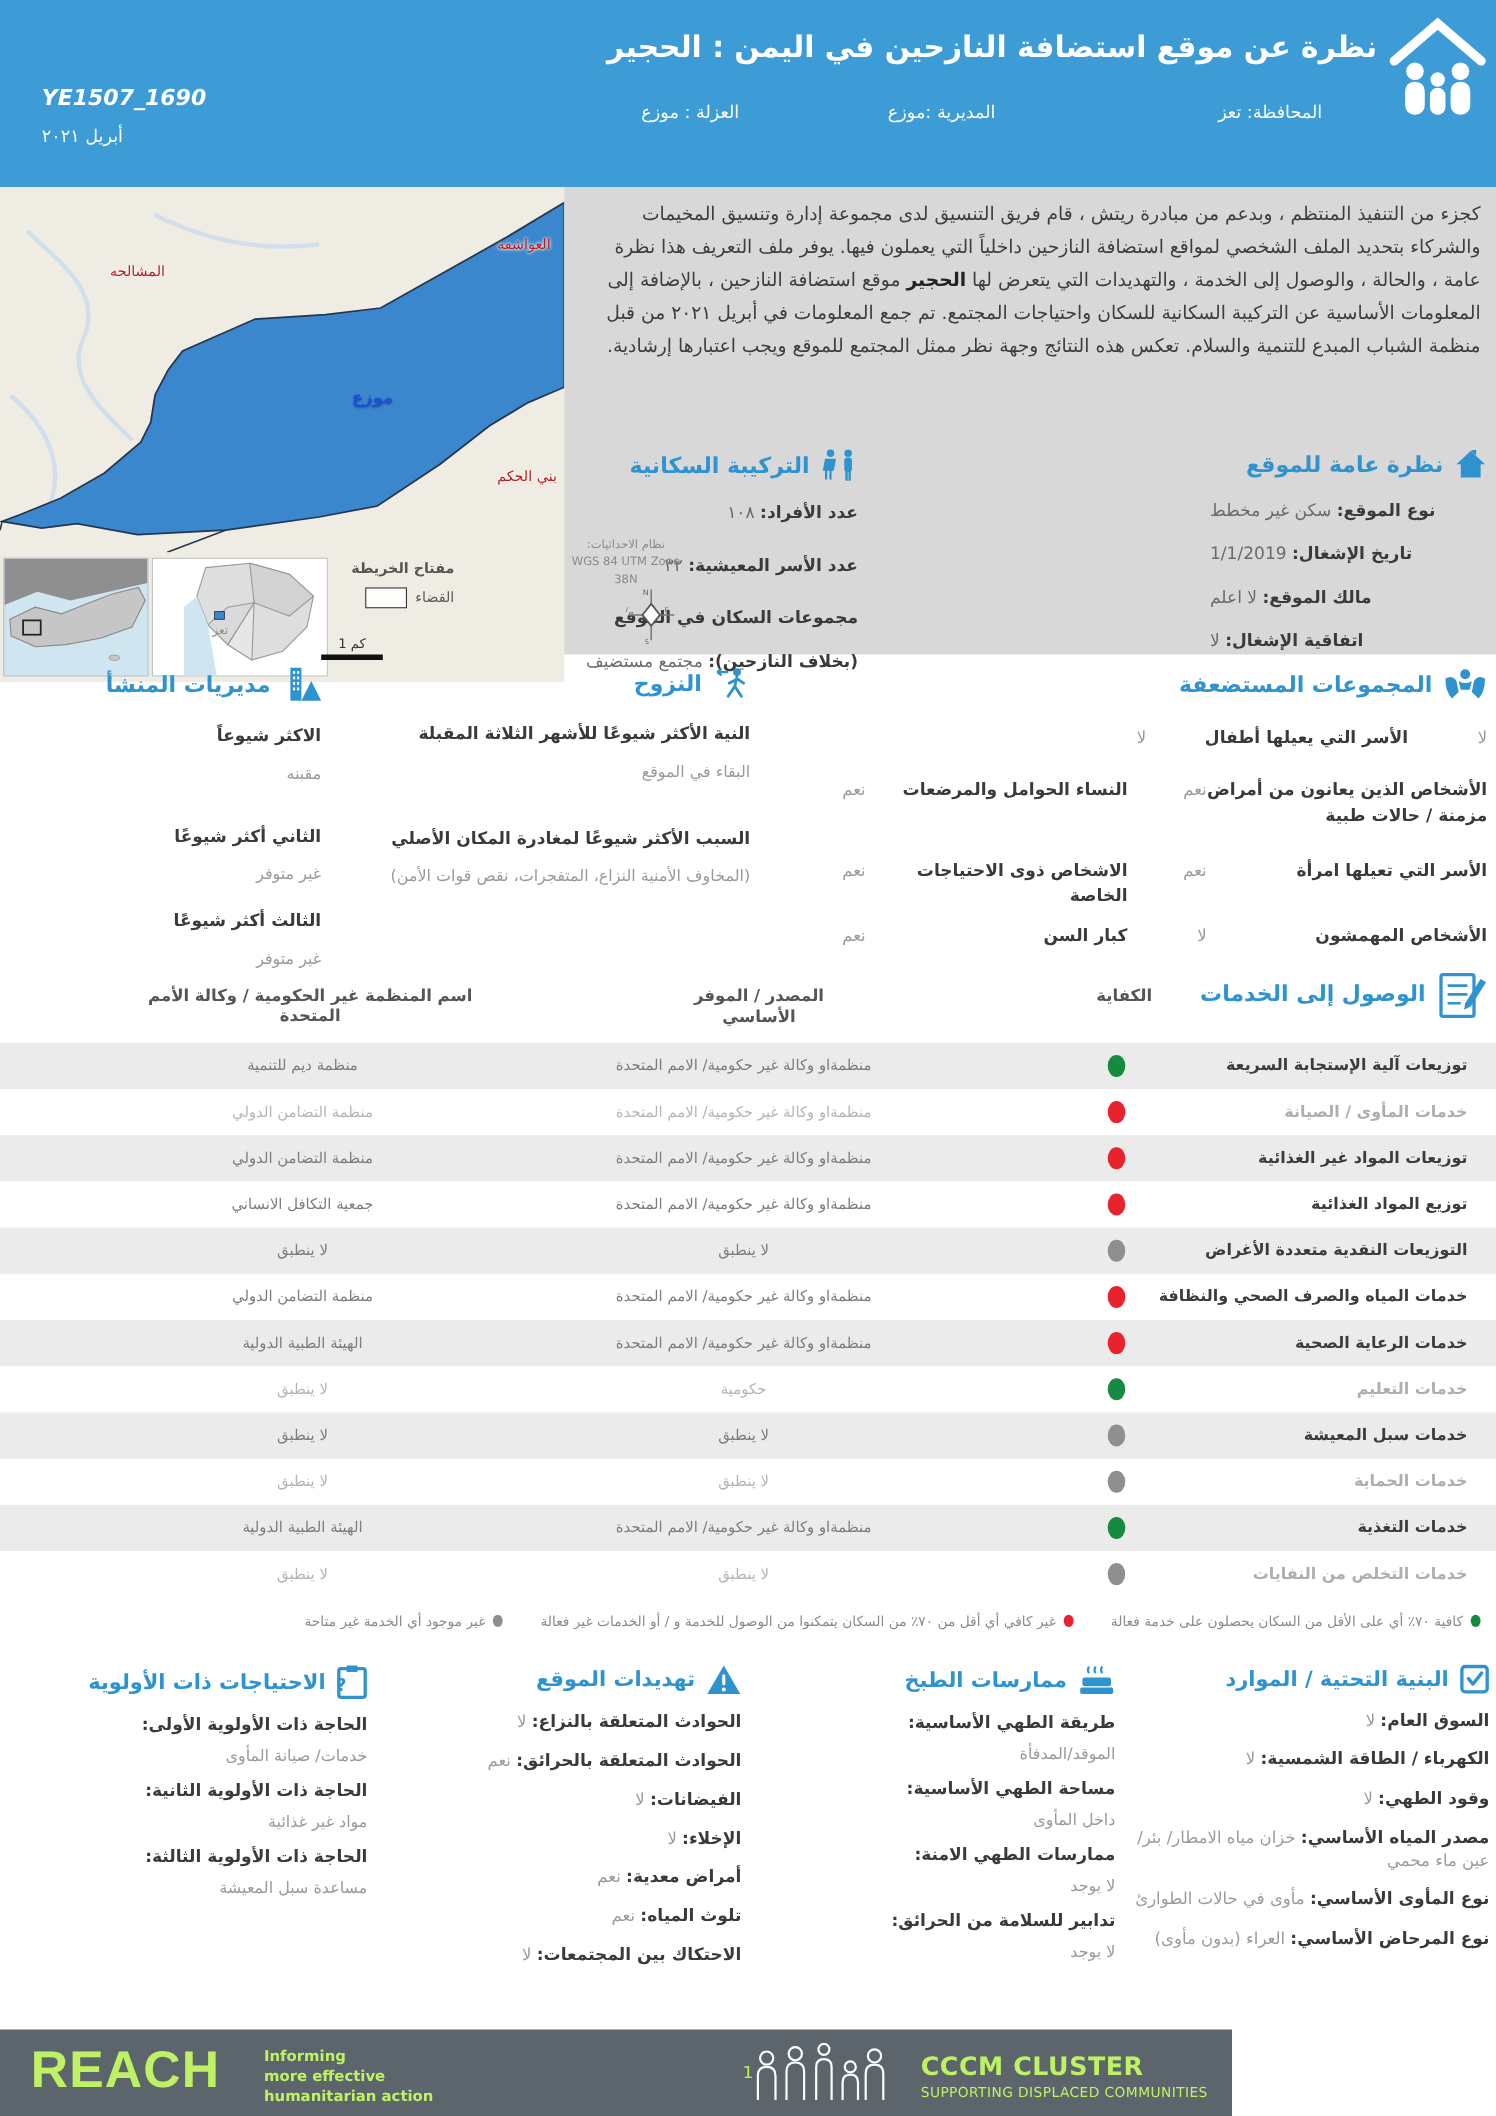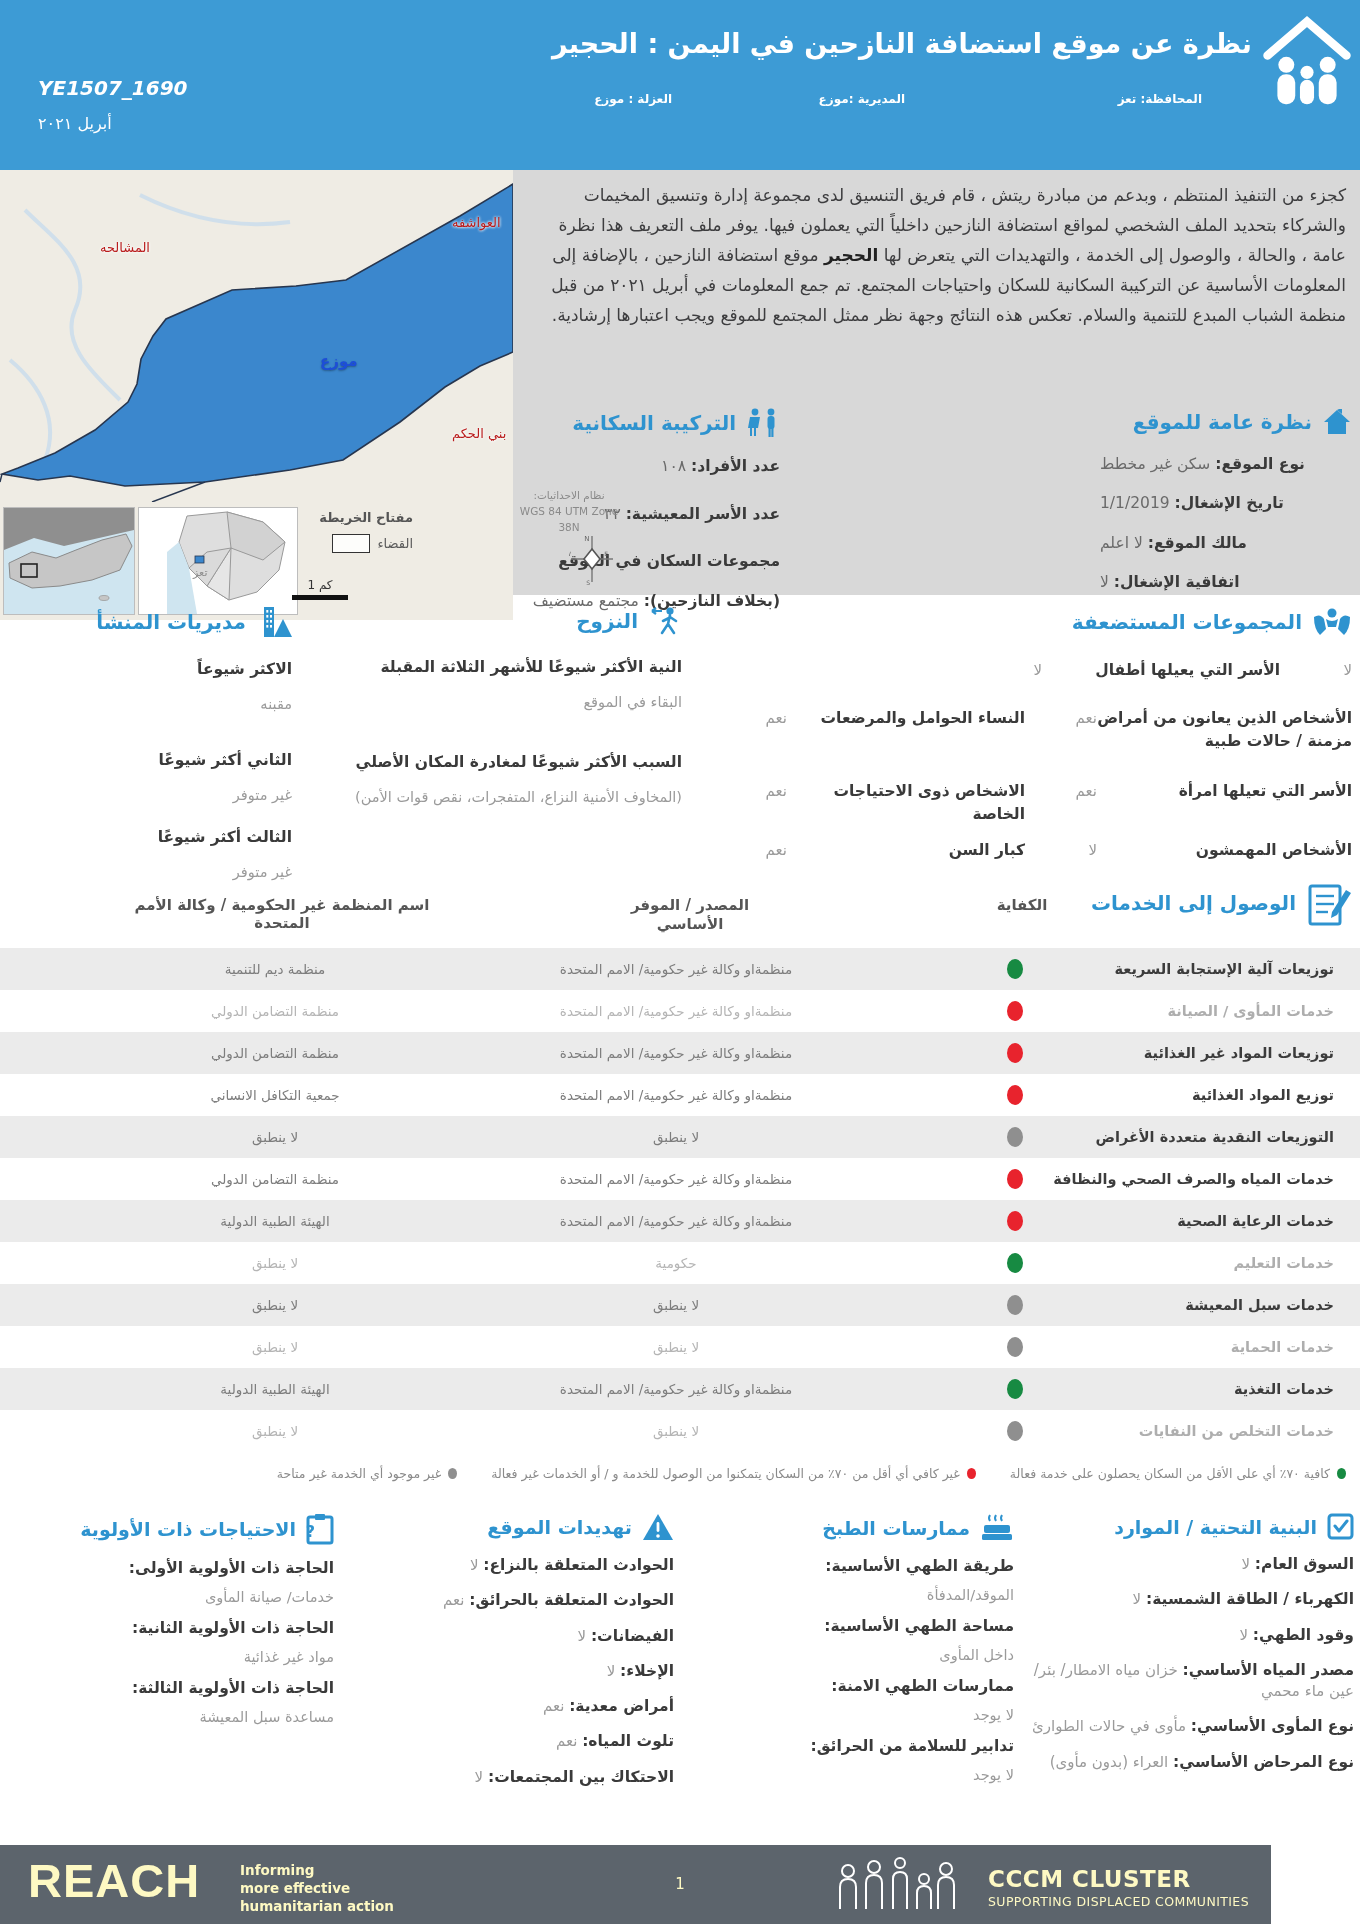--- a/index.html
+++ b/index.html
@@ -1,21 +1,21 @@
 <!DOCTYPE html>
 <html lang="ar"><head>
 <meta charset="utf-8">
 <style>
   html,body{margin:0;padding:0;background:#ffffff;}
   body{font-family:"DejaVu Sans","Liberation Sans",sans-serif;}
   #page{position:relative;width:1360px;height:1924px;background:#fff;overflow:hidden;direction:rtl;}
   
   .hdr{position:absolute;top:0;left:0;width:1360px;height:170px;background:var(--c-header,#3d9bd5);color:#fff;}
   .hdr-title{position:absolute;top:28px;right:108px;font-size:27px;font-weight:bold;}
-  .hdr-sub{position:absolute;top:92px;font-size:12px;font-weight:bold;}
+  .hdr-sub{position:absolute;top:92px;font-size:16px;font-weight:normal;}
   .hs1{right:158px;} .hs2{right:455px;} .hs3{right:688px;}
   .hdr-code{position:absolute;top:76px;left:38px;font-size:20px;font-weight:bold;font-style:italic;direction:ltr;}
   .hdr-date{position:absolute;top:114px;left:38px;font-size:16px;}
   .hdr-logo{position:absolute;top:10px;right:6px;width:94px;height:104px;}
   
   .map{position:absolute;top:170px;left:0;width:513px;height:450px;background:var(--c-mapbg,#efece4);}
   .map svg.main{position:absolute;top:0;left:0;}
   .poly{fill:var(--c-poly,#3b87cd);stroke:#27364f;stroke-width:1.6;}
   .bline{stroke:#27364f;stroke-width:1.4;fill:none;}
   .wadi{stroke:#c8dcec;stroke-width:4;fill:none;opacity:.8;}
@@ -78,21 +78,21 @@
   
   .bsec{position:absolute;top:1513px;width:330px;}
   .b1{right:6px;} .b2{right:346px;} .b3{right:686px;} .b4{right:1026px;}
   .bsec .sec-title{font-size:19px;}
   .bline-item{font-size:15px;line-height:1.42;margin-top:13px;text-align:right;color:#9a9a9a;}
   .bline-item .lbl{font-weight:bold;color:#3a3a3a;font-size:15.5px;}
   .stack-lbl{font-size:15.5px;font-weight:bold;color:#3a3a3a;margin-top:14px;text-align:right;}
   .stack-val{font-size:14.5px;color:#9a9a9a;margin-top:12px;text-align:right;}
   .bsec .body{margin-top:6px;}
   
-  .ftr{position:absolute;left:0;top:1845px;width:1271px;height:79px;background:var(--c-footer,#5c646c);color:#fef9c3;direction:ltr;}
+  .ftr{position:absolute;left:0;top:1845px;width:1120px;height:79px;background:var(--c-footer,#5c646c);color:#bef264;direction:ltr;}
   .reach{position:absolute;left:28px;top:8px;font-size:47px;font-weight:800;letter-spacing:1px;font-family:"Liberation Sans","DejaVu Sans",sans-serif;}
   .tagline{position:absolute;left:240px;top:16px;font-size:13.5px;font-weight:bold;line-height:1.35;}
   .pageno{position:absolute;left:660px;top:30px;width:40px;text-align:center;font-size:15px;}
   .cccm{position:absolute;right:22px;top:12px;display:flex;align-items:center;gap:14px;}
   .cccm-txt .t1{font-size:23px;font-weight:800;letter-spacing:.5px;}
   .cccm-txt .t2{font-size:12.5px;letter-spacing:.4px;margin-top:2px;}
 </style>
 </head>
 <body>
 

